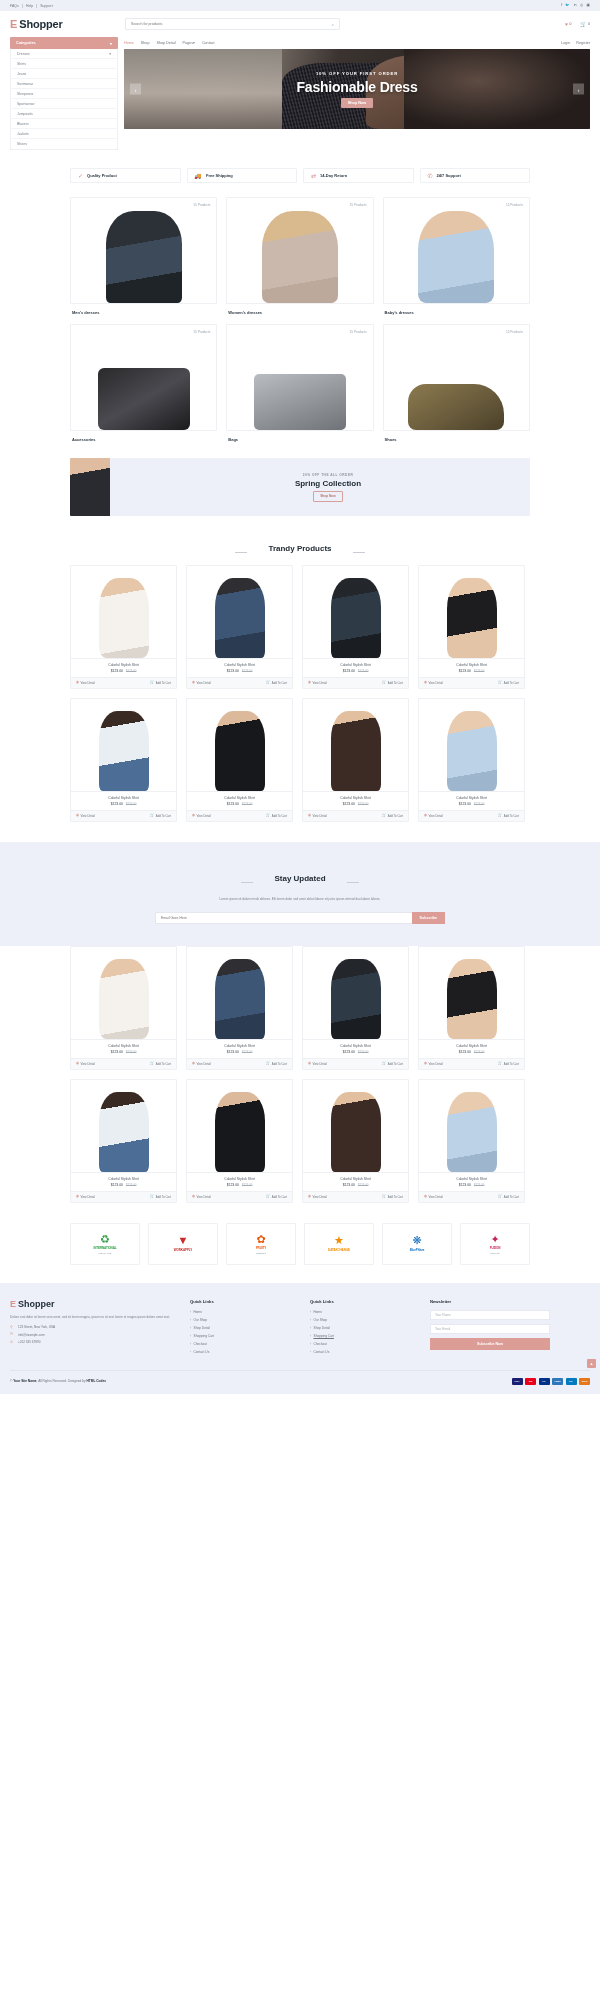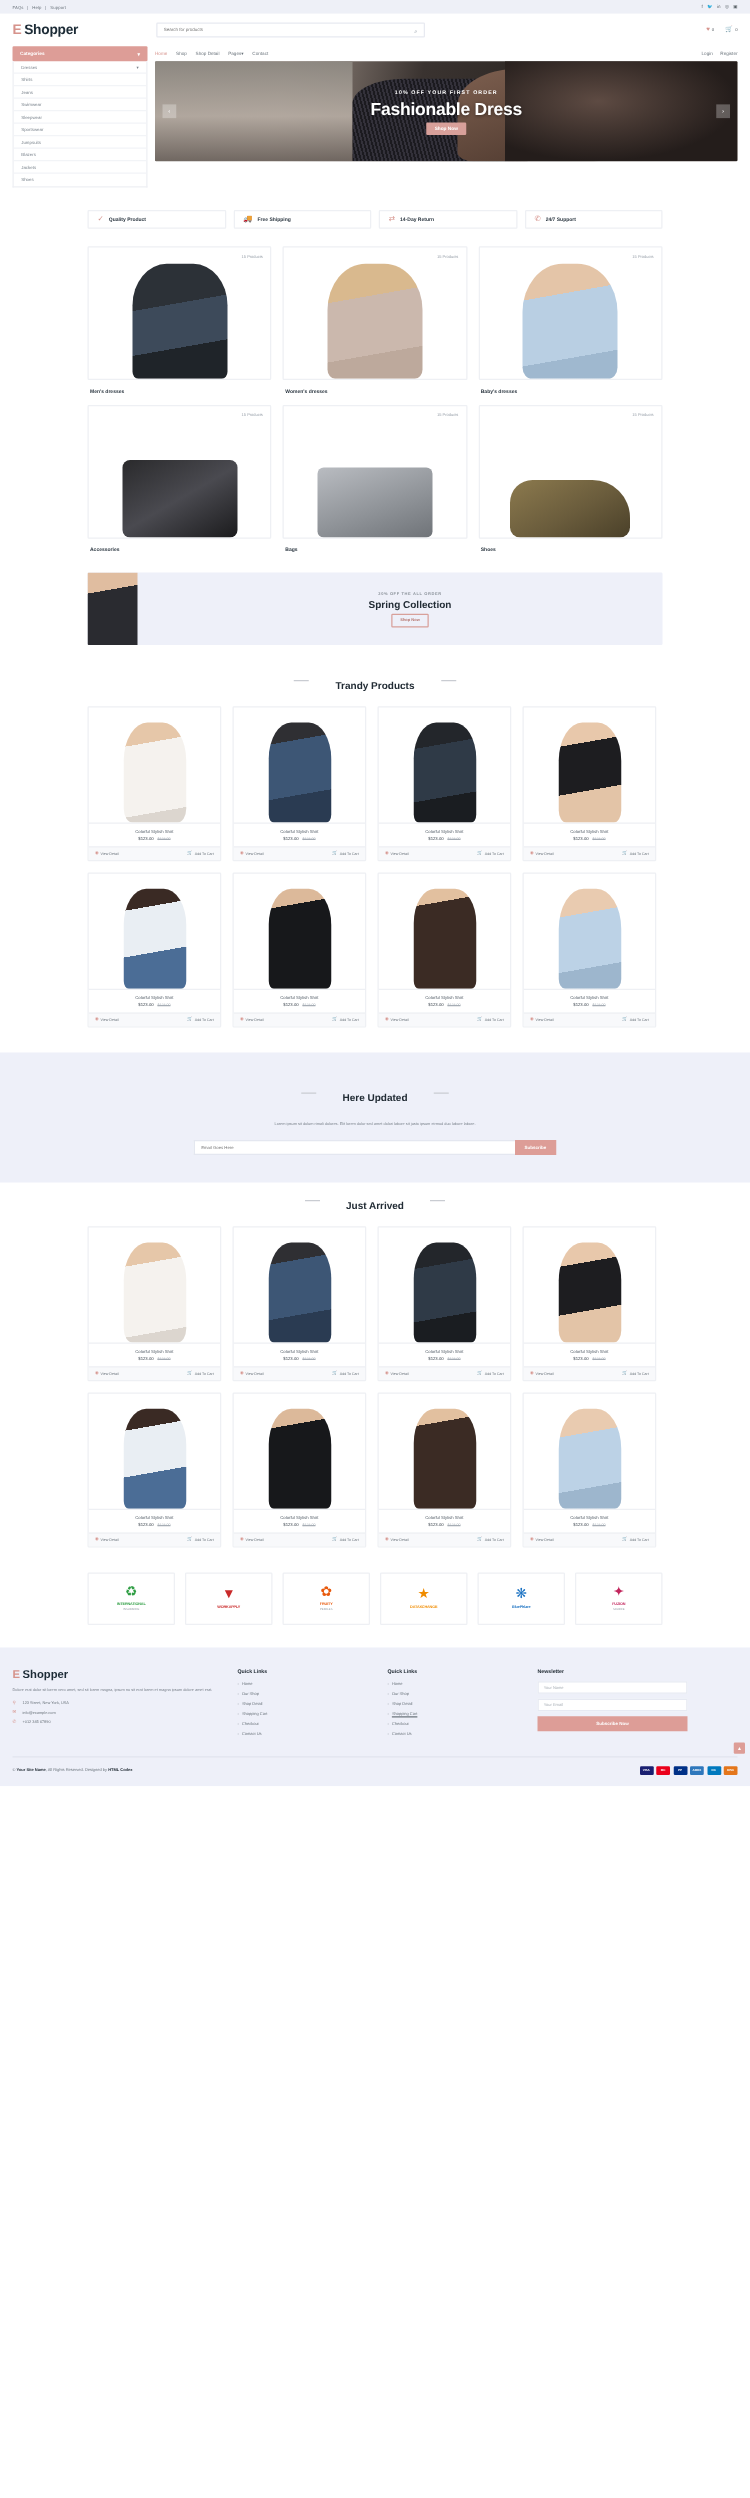--- a/index.html
+++ b/index.html
@@ -174,21 +174,21 @@
   }
   .coll-k { font-size: 3.2px; font-weight: 700; color: #8d949c; letter-spacing: .5px; }
   .coll-t { font-size: 8px; font-weight: 700; color: #222c35; }
   .coll-b {
     border: .5px solid #d8a09a; color: #b5756e; background: transparent;
     font-size: 3.2px; padding: 2.5px 6px; border-radius: 1px; font-weight: 600;
   }
 
   
   .sect-title {
-    display: flex; align-items: flex-start; justify-content: center; gap: 21px;
+    display: flex; align-items: flex-end; justify-content: center; gap: 21px;
     padding: 14px 0 12px;
   }
   .sect-title .bar { width: 12px; height: .8px; background: #c9ccd2; }
   .sect-title h2 { font-size: 8px; font-weight: 700; color: #222c35; }
 
   
   .prod-grid { display: flex; flex-wrap: wrap; gap: 9px; }
   .prod {
     width: 107px; border: .5px solid #eef0f4; border-radius: 1px; background:#fff;
   }
@@ -666,38 +666,33 @@
           </div>
         </div>
       </div>
 
   </div>
 
   <div class="news-sect">
     <div class="news-inner">
       <div class="sect-title">
         <span class="bar"></span>
-        <h2>Here Updated</h2>
+        <h2>Stay Updated</h2>
         <span class="bar"></span>
       </div>
       <div class="news-desc">Lorem ipsum sit dolum rimali dolores. Elit lorem dolor sed amet dolori labore sit justo ipsum eirmod duo labore labore.</div>
       <div class="news-form">
         <input type="text" placeholder="Email Goes Here" style="">
         <button>Subscribe</button>
       </div>
     </div>
   </div>
 
   <div class="container">
 
-    <div class="sect-title">
-      <span class="bar"></span>
-      <h2>Just Arrived</h2>
-      <span class="bar"></span>
-    </div>
     <div class="prod-grid" id="arrived-grid">
         <div class="prod">
           <div class="prod-img">
             <div class="pph p-dress"></div>
           </div>
           <div class="prod-info">
             <div class="prod-name">Colorful Stylish Shirt</div>
             <div class="prod-price">
               <span class="price-now">$123.00</span>
               <span class="price-old">$123.00</span>

